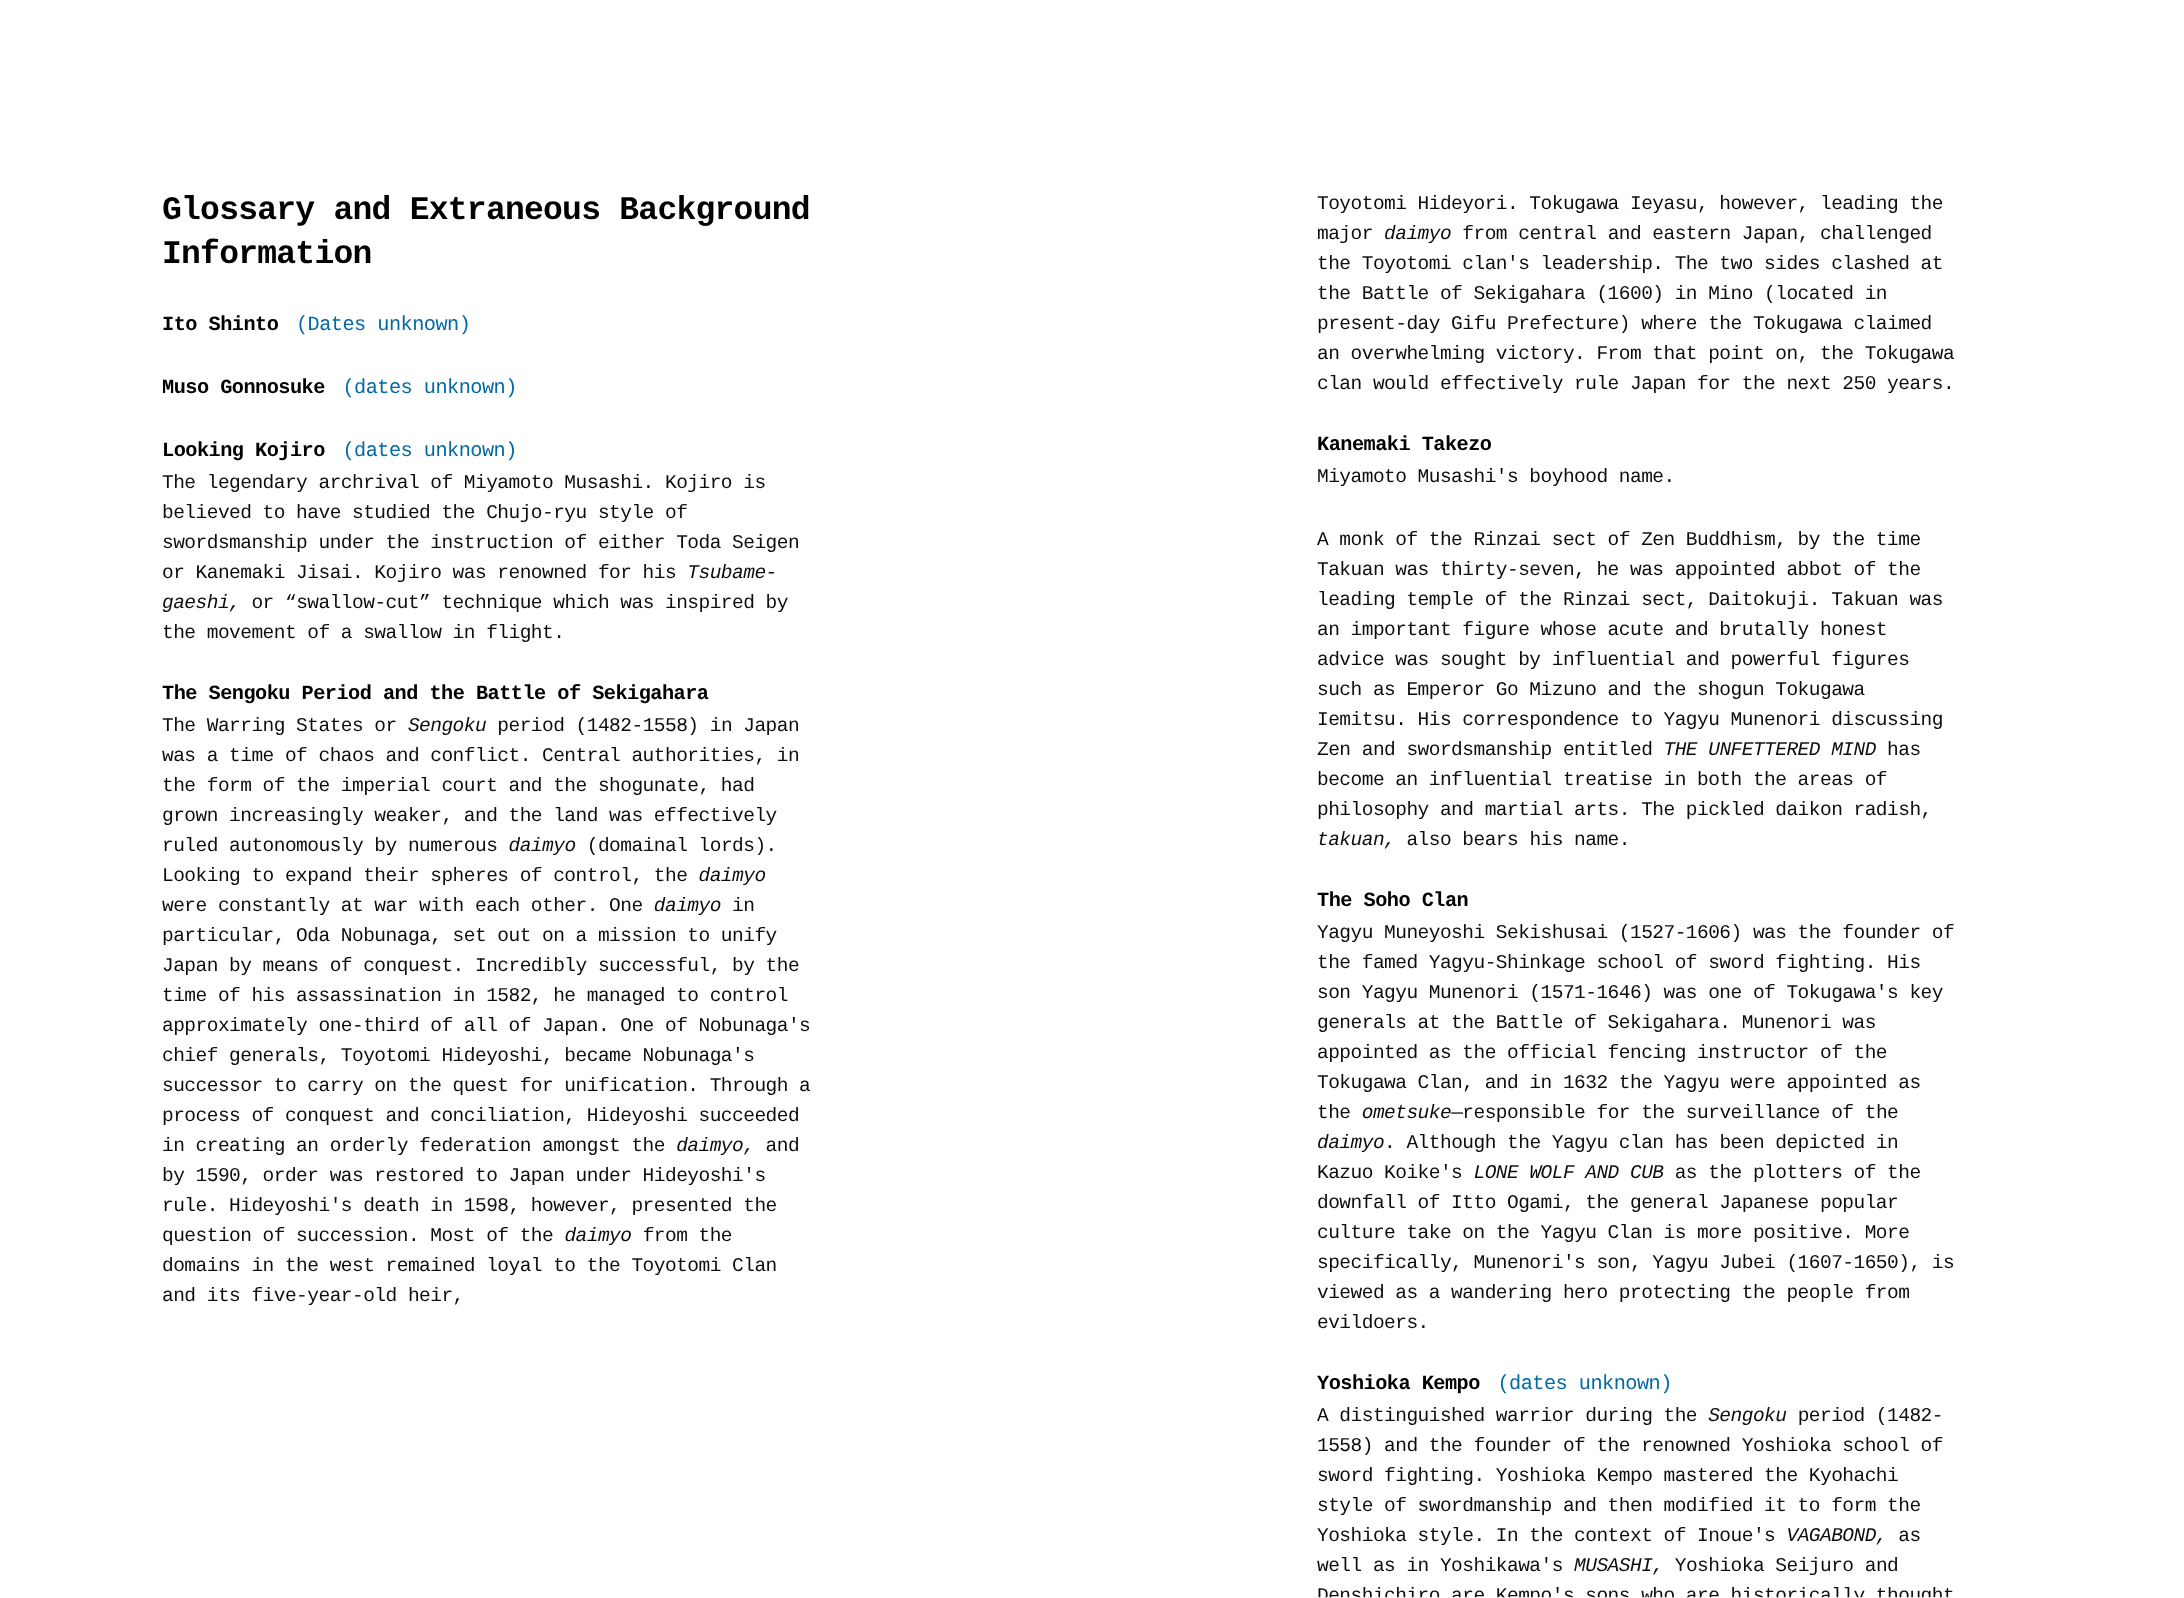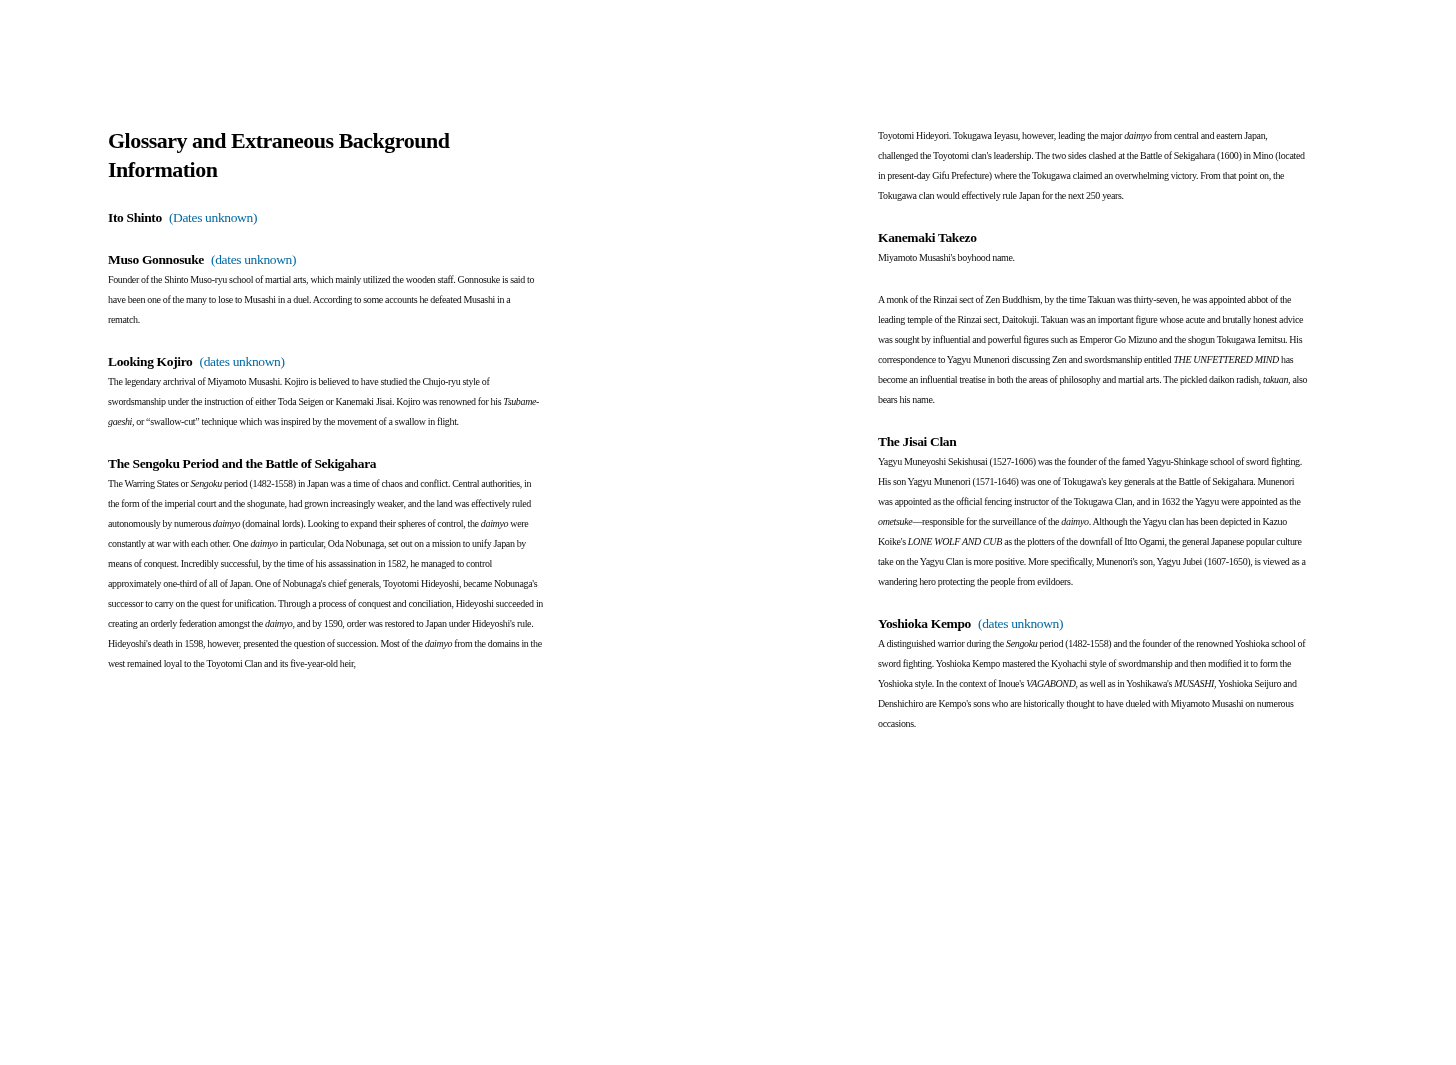--- a/index.html
+++ b/index.html
@@ -7,21 +7,21 @@
     padding: 0;
     background: #ffffff;
   }
   .page {
     position: relative;
     width: 1456px;
     height: 1065px;
     background: #ffffff;
     overflow: hidden;
     color: #0d0d0d;
-    font-family: Liberation Serif, serif;
+    font-family: Liberation Mono, monospace;
     font-size: 13.5px;
     line-height: 20px;
     letter-spacing: -0.35px;
   }
   .col {
     position: absolute;
     top: 126px;
   }
   .col-left  { left: 108px; width: 436px; }
   .col-right { left: 878px; width: 430px; }
@@ -44,21 +44,21 @@
     font-weight: 700;
     color: #000000;
   }
   h3.term-line .qual {
     font-weight: 400;
     margin-left: 4px;
     color: #0369a1;
   }
   p.body {
     margin: 0;
-    font-size: 10px;
+    font-size: 13px;
     line-height: 20px;
   }
   p.body i { font-style: italic; }
 </style>
 </head>
 <body>
 
 <div class="page">
 
   <div class="col col-left">
@@ -74,21 +74,20 @@
         <b class="term">Ito Shinto</b>
         <span class="qual">(Dates unknown)</span>
       </h3>
     </section>
 
     <section class="entry">
       <h3 class="term-line">
         <b class="term">Muso Gonnosuke</b>
         <span class="qual">(dates unknown)</span>
       </h3>
-      <p class="body"><span>Founder of the Shinto Muso-ryu school of martial arts, which mainly utilized the wooden staff. Gonnosuke is said to have been one of the many to lose to Musashi in a duel. According to some accounts he defeated Musashi in a rematch.</span></p>
     </section>
 
     <section class="entry">
       <h3 class="term-line">
         <b class="term">Looking Kojiro</b>
         <span class="qual">(dates unknown)</span>
       </h3>
       <p class="body"><span>The legendary archrival of Miyamoto Musashi. Kojiro is believed to have studied the Chujo-ryu style of swordsmanship under the instruction of either Toda Seigen or Kanemaki Jisai. Kojiro was renowned for his </span><i>Tsubame-gaeshi,</i><span> or “swallow-cut” technique which was inspired by the movement of a swallow in flight.</span></p>
     </section>
 
@@ -113,21 +112,21 @@
       </h3>
       <p class="body"><span>Miyamoto Musashi's boyhood name.</span></p>
     </section>
 
     <section class="entry">
       <p class="body"><span>A monk of the Rinzai sect of Zen Buddhism, by the time Takuan was thirty-seven, he was appointed abbot of the leading temple of the Rinzai sect, Daitokuji. Takuan was an important figure whose acute and brutally honest advice was sought by influential and powerful figures such as Emperor Go Mizuno and the shogun Tokugawa Iemitsu. His correspondence to Yagyu Munenori discussing Zen and swordsmanship entitled </span><i>THE UNFETTERED MIND</i><span> has become an influential treatise in both the areas of philosophy and martial arts. The pickled daikon radish, </span><i>takuan,</i><span> also bears his name.</span></p>
     </section>
 
     <section class="entry">
       <h3 class="term-line">
-        <b class="term">The Jisai Clan</b>
+        <b class="term">The Soho Clan</b>
         <span class="qual"></span>
       </h3>
       <p class="body"><span>Yagyu Muneyoshi Sekishusai (1527-1606) was the founder of the famed Yagyu-Shinkage school of sword fighting. His son Yagyu Munenori (1571-1646) was one of Tokugawa's key generals at the Battle of Sekigahara. Munenori was appointed as the official fencing instructor of the Tokugawa Clan, and in 1632 the Yagyu were appointed as the </span><i>ometsuke</i><span>—responsible for the surveillance of the </span><i>daimyo</i><span>. Although the Yagyu clan has been depicted in Kazuo Koike's </span><i>LONE WOLF AND CUB</i><span> as the plotters of the downfall of Itto Ogami, the general Japanese popular culture take on the Yagyu Clan is more positive. More specifically, Munenori's son, Yagyu Jubei (1607-1650), is viewed as a wandering hero protecting the people from evildoers.</span></p>
     </section>
 
     <section class="entry">
       <h3 class="term-line">
         <b class="term">Yoshioka Kempo</b>
         <span class="qual">(dates unknown)</span>
       </h3>

